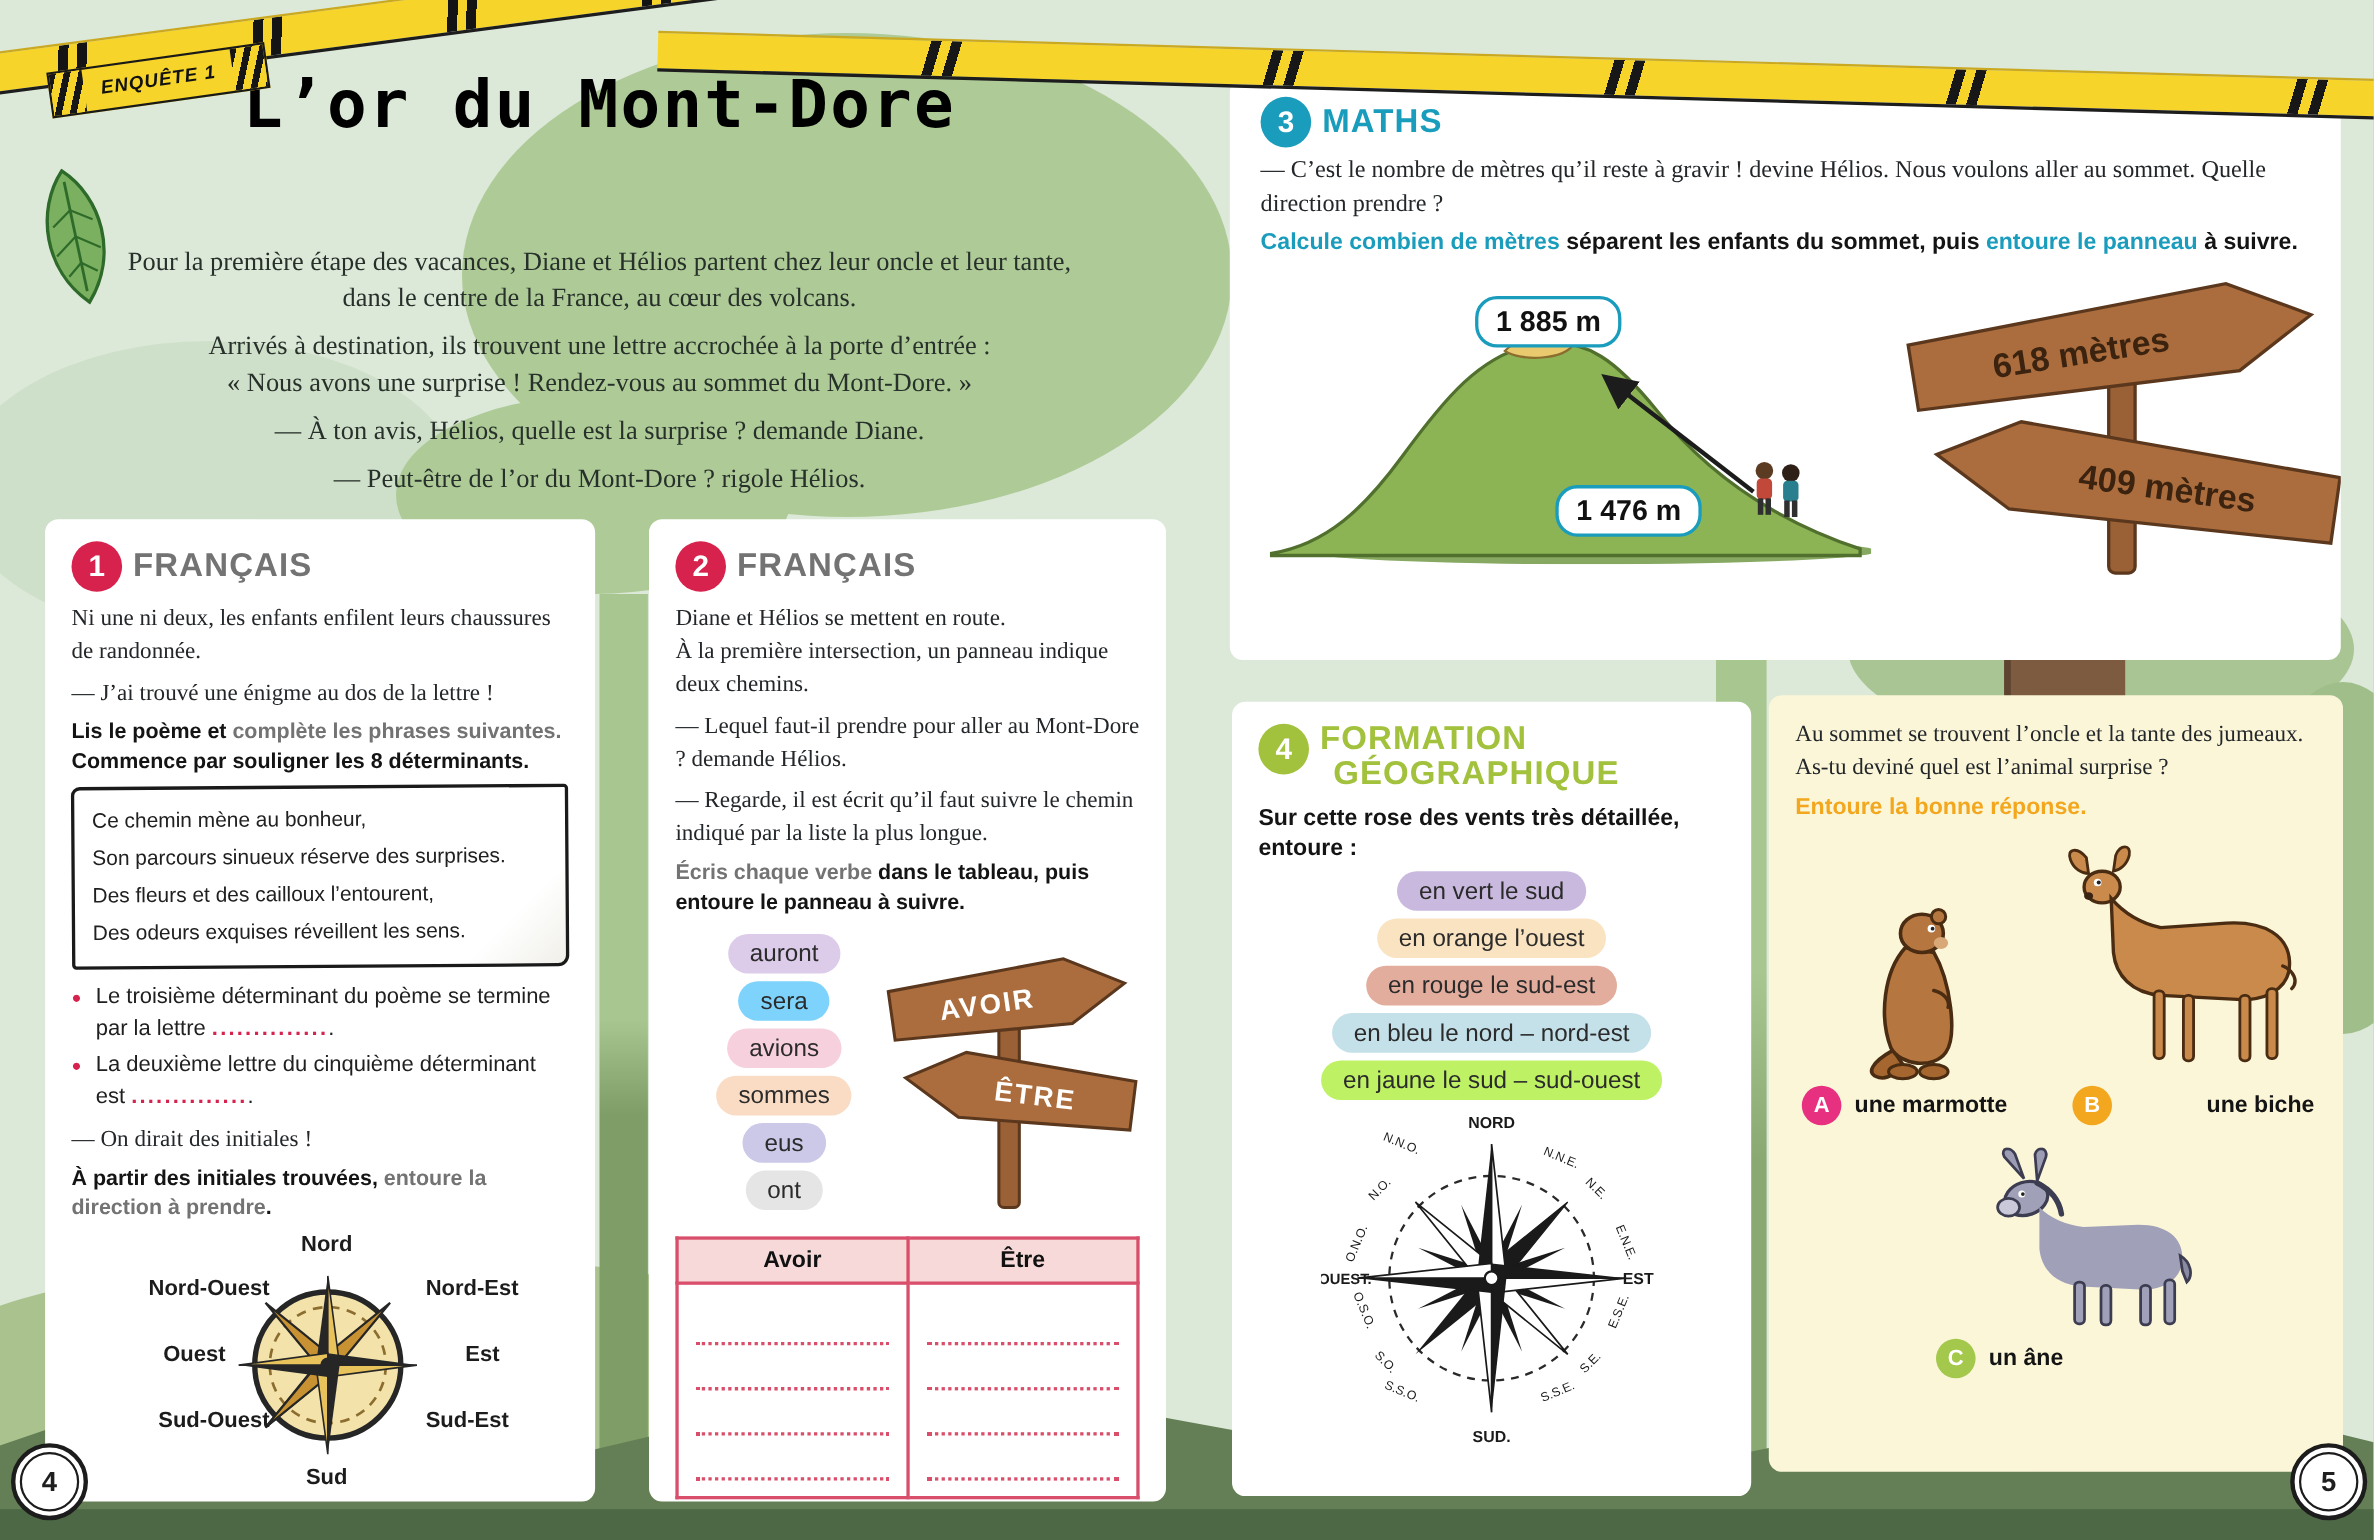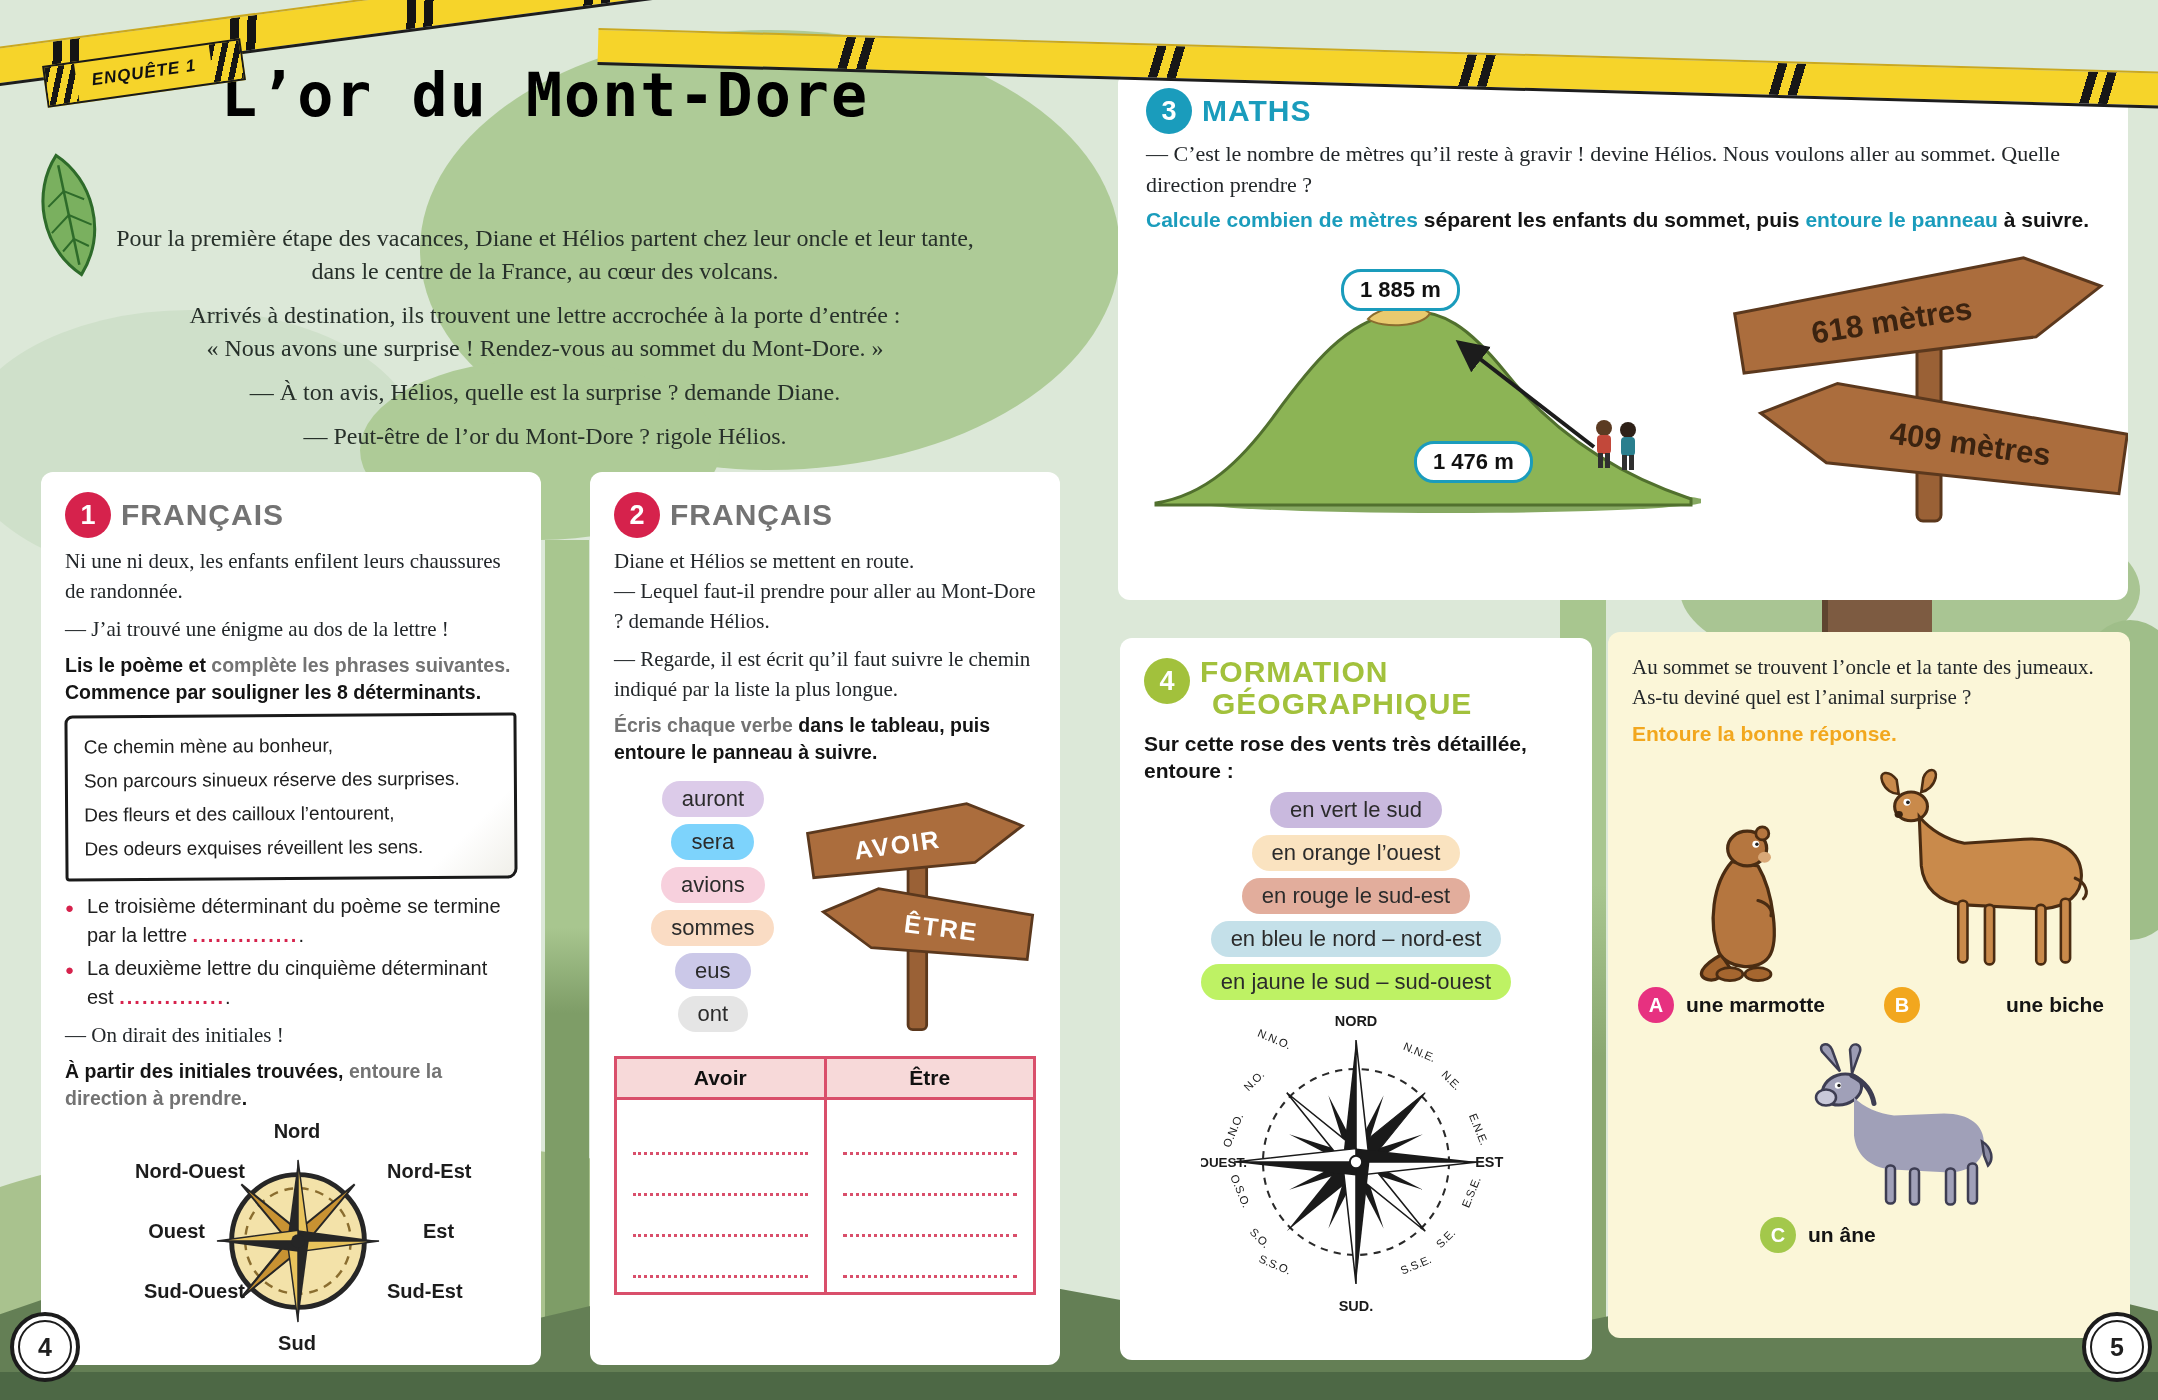--- a/index.html
+++ b/index.html
@@ -65,21 +65,21 @@
   .pill{display:table;margin:7px auto;padding:5px 20px;border-radius:22px;font-size:22px;color:#2b2b2b;}
   .words-col{width:200px;}
   
   .vtable{width:422px;margin-top:14px;border:3px solid #d94f6b;border-collapse:collapse;}
   .vtable th{border:3px solid #d94f6b;background:#f7d9d9;font-size:21px;padding:7px 0;color:#111;}
   .vtable td{border:3px solid #d94f6b;vertical-align:top;padding:14px 16px 10px 16px;height:168px;}
   .blank{height:38px;border-bottom:3px dotted #d94f6b;}
   
   .fig{position:relative;height:288px;margin-top:4px;}
   .alt-box{position:absolute;background:#fff;border:3px solid #1a9cbc;border-radius:20px;
-    font-weight:bold;font-size:22px;padding:5px 16px;color:#111;}
+    font-weight:bold;font-size:26px;padding:5px 16px;color:#111;}
   .calc-line{font-size:22px;color:#1e1e1e;margin-top:8px;}
   
   .opt-pills{text-align:center;margin-top:6px;}
   .head2{padding-left:56px;position:relative;margin-bottom:10px;}
   .head2 .badge{position:absolute;left:0;top:2px;}
   
   .quiz-zone{position:relative;height:512px;margin-top:6px;}
   .ans{position:absolute;display:flex;align-items:center;font-weight:bold;font-size:21px;color:#141414;}
   .ans .abadge{width:36px;height:36px;border-radius:50%;color:#fff;display:flex;align-items:center;
     justify-content:center;font-size:20px;font-weight:bold;margin-right:12px;}
@@ -177,20 +177,21 @@
       <div class="dir" style="left:162px;top:212px;width:140px;text-align:center;">Sud</div>
     </div>
   </div>
 
   <div class="card card2">
     <div class="sec-head">
       <div class="badge red-bg">2</div>
       <div class="sec-title red-t">FRANÇAIS</div>
     </div>
     <p class="serif" style="margin-bottom:0;">Diane et Hélios se mettent en route.</p>
+    <p class="serif">À la première intersection, un panneau indique deux chemins.</p>
     <p class="serif">— Lequel faut-il prendre pour aller au Mont-Dore ? demande Hélios.</p>
     <p class="serif">— Regarde, il est écrit qu’il faut suivre le chemin indiqué par la liste la plus longue.</p>
     <div class="instr"><span class="red-t">Écris chaque verbe </span><span>dans le tableau, puis entoure le panneau à suivre.</span></div>
 
     <div class="verbs-row">
       <div class="words-col">
         <div class="pill" style="background: rgb(220, 203, 233);">auront</div>
         <div class="pill" style="background: #7dd3fc;">sera</div>
         <div class="pill" style="background: rgb(247, 208, 221);">avions</div>
         <div class="pill" style="background: rgb(250, 220, 196);">sommes</div>

